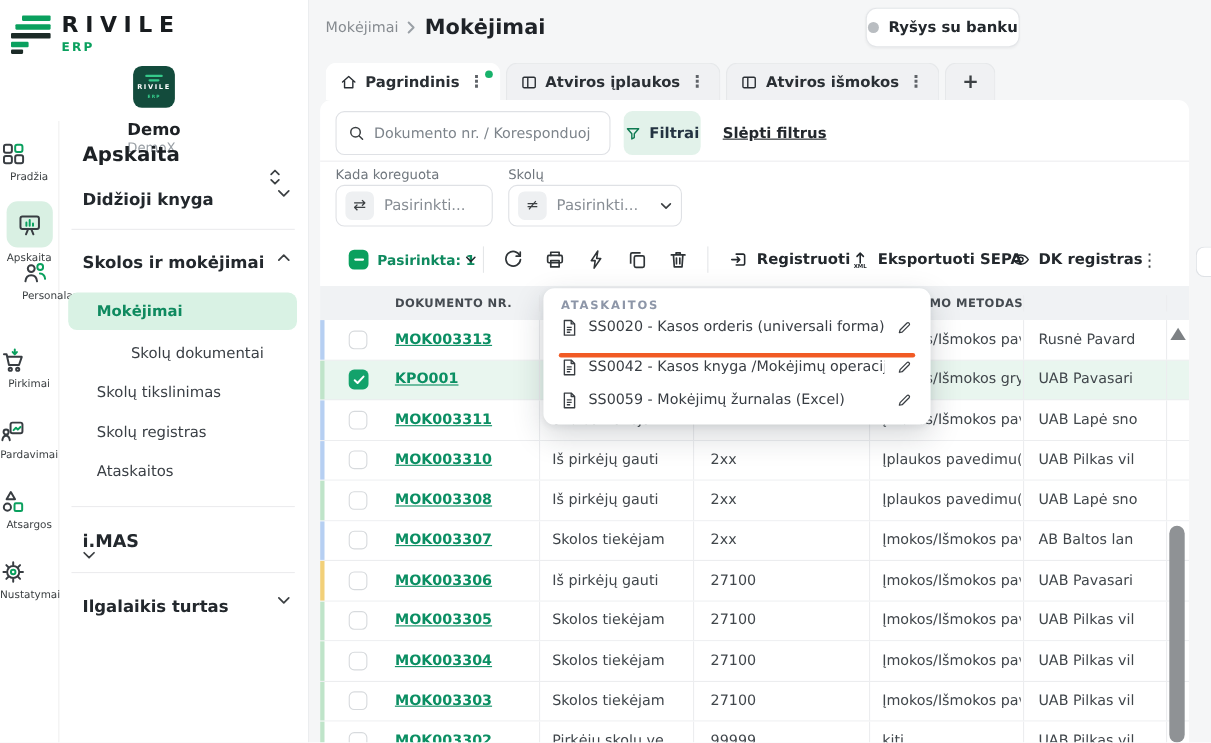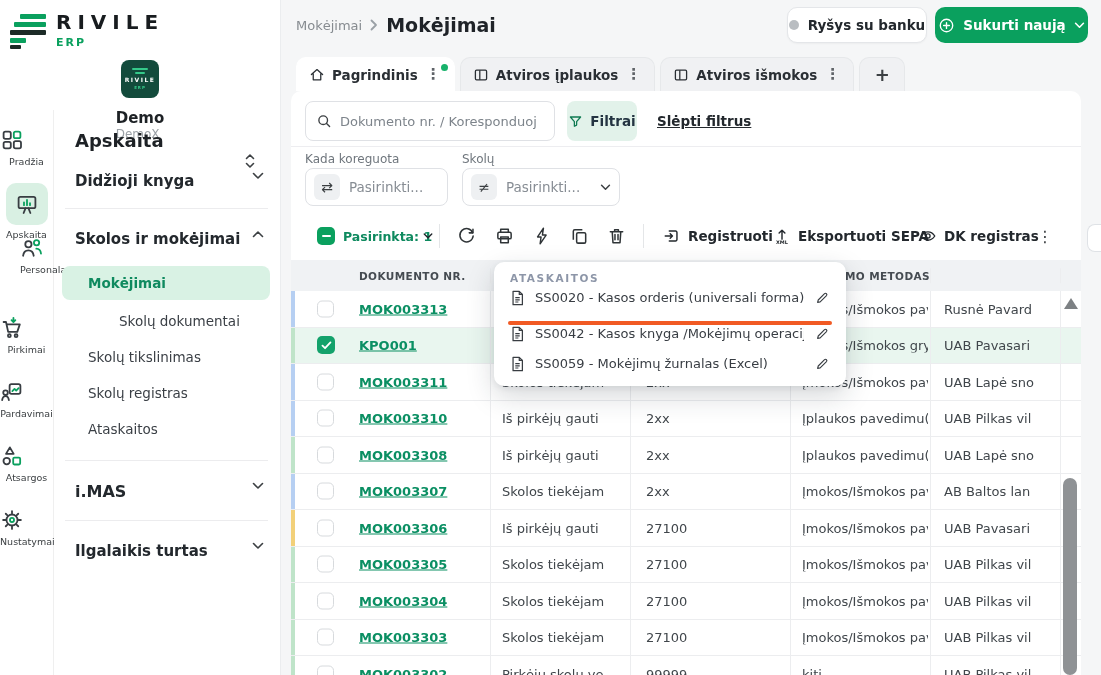--- a/index.html
+++ b/index.html
@@ -31,21 +31,21 @@
   .company-chev{margin-left:auto;margin-right:14px;}
   
   .rail-divider{position:absolute;left:53px;top:110px;bottom:0;width:1px;background:#efefef;}
   .rail-item{position:absolute;left:0;width:53px;text-align:center;cursor:pointer;}
   .rail-item .ric{width:24px;height:24px;margin:0 auto;}
   .rail-item .rlb{font-size:9.5px;color:#3c4043;margin-top:4px;}
   .rail-item.active .tile{width:42px;height:42px;margin:0 auto;border-radius:10px;background:#d9f0e3;display:flex;align-items:center;justify-content:center;}
   
   .menu-title{position:absolute;left:75px;top:130px;font-size:18px;font-weight:bold;color:#1d2125;}
   .menu-group{position:absolute;left:75px;right:16px;display:flex;align-items:flex-start;justify-content:space-between;font-size:15px;font-weight:bold;color:#23282d;cursor:pointer;}
-  .mg1{top:172px;}.mg2{top:230px;}.mg3{top:482px;font-size:16px;}.mg4{top:542px;}
+  .mg1{top:172px;}.mg2{top:230px;}.mg3{top:482px;font-size:16px;flex-direction:column;}.mg4{top:542px;}
   .menu-hr{position:absolute;left:65px;right:12px;height:1px;background:#ececee;}
   .mh1{top:208px;}.mh2{top:460px;}.mh3{top:520px;}
   .submenu-item{position:absolute;left:88px;font-size:13.5px;color:#3a3f45;cursor:pointer;}
   .sm1{top:313px;margin-left:31px;}.sm2{top:349px;}.sm3{top:385px;}.sm4{top:421px;}
   .submenu-active{position:absolute;left:62px;width:208px;height:34px;top:266px;background:#d9f2e4;border-radius:8px;display:flex;align-items:center;padding-left:26px;font-size:13.5px;color:#0f8a5f;font-weight:bold;cursor:pointer;}
 
   
   .main{position:absolute;left:281px;top:0;width:820px;height:675px;}
   .topbar{position:absolute;left:0;top:0;right:0;height:50px;}
   .breadcrumb{position:absolute;left:15px;top:0;height:50px;display:flex;align-items:center;gap:8px;}
@@ -301,34 +301,20 @@
             <svg width="8" height="12" viewBox="0 0 8 12" fill="none" stroke="#9aa0a6" stroke-width="1.8" stroke-linecap="round" stroke-linejoin="round">
               <path d="M1.5 1.5 6 6l-4.5 4.5"></path>
             </svg>
           </span>
         <span class="bc-title">Mokėjimai</span>
       </div>
       <div class="btn-bank">
         <span class="bank-dot"></span>
         <span>Ryšys su banku</span>
       </div>
-      <div class="btn-create">
-        <span>
-            <svg width="17" height="17" viewBox="0 0 20 20" fill="none" stroke="#fff" stroke-width="1.6" stroke-linecap="round">
-              <circle cx="10" cy="10" r="7.3"></circle>
-              <path d="M10 6.6v6.8M6.6 10h6.8"></path>
-            </svg>
-          </span>
-        <span>Sukurti naują</span>
-        <span>
-            <svg width="11" height="7" viewBox="0 0 12 8" fill="none" stroke="#fff" stroke-width="1.8" stroke-linecap="round" stroke-linejoin="round">
-              <path d="M1.5 1.5 6 6l4.5-4.5"></path>
-            </svg>
-          </span>
-      </div>
     </div>
 
     <div class="tabs">
       <div class="tab active">
         <span>
             <svg width="16" height="16" viewBox="0 0 20 20" fill="none" stroke="#2a2f34" stroke-width="1.6" stroke-linecap="round" stroke-linejoin="round">
               <path d="M3 9.5 10 3.2l7 6.3M5.3 8.6V16h9.4V8.6"></path>
             </svg>
           </span>
         <span>Pagrindinis</span>

